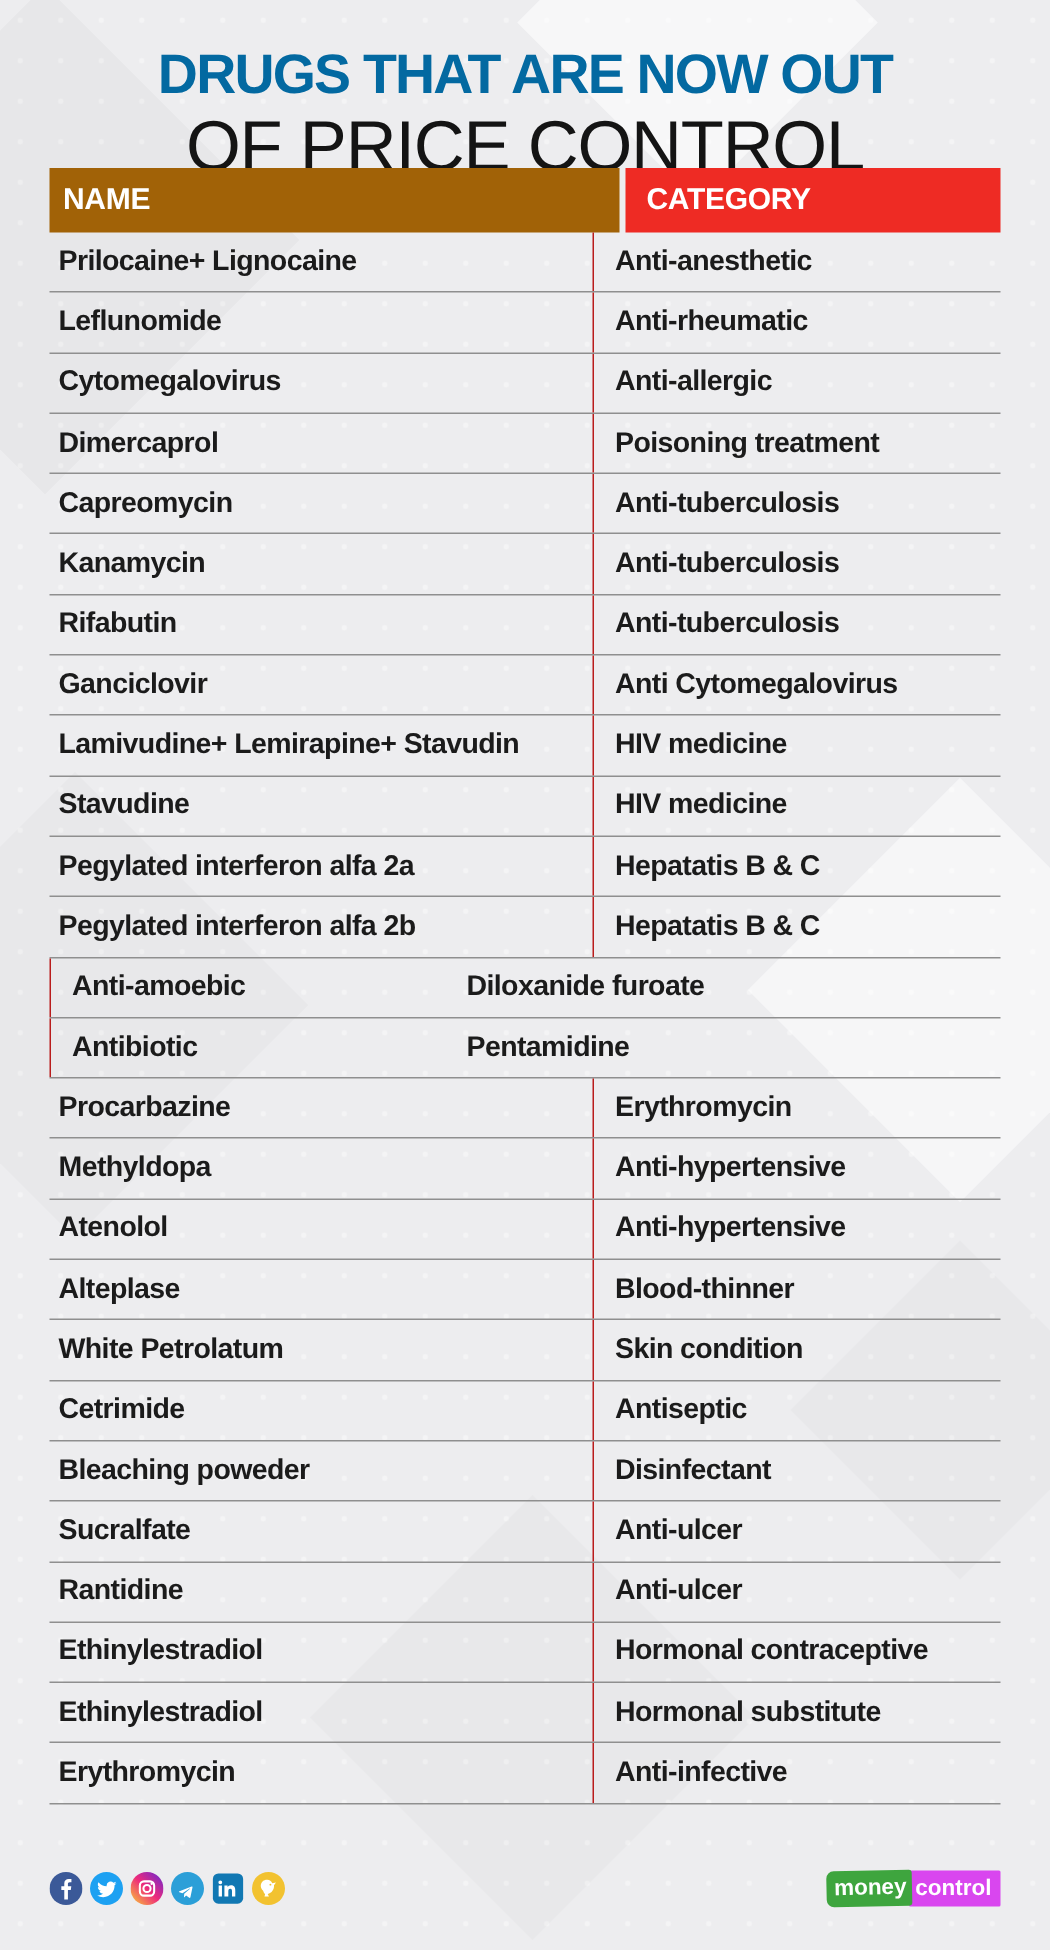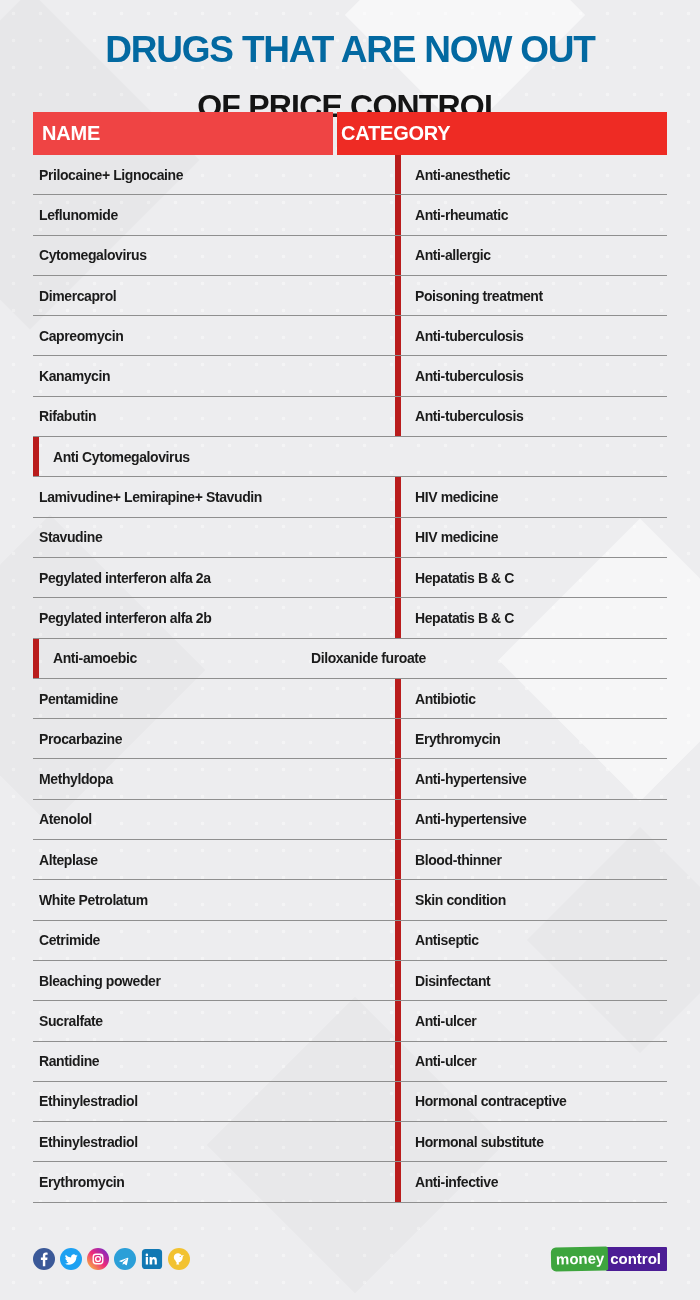--- a/index.html
+++ b/index.html
@@ -19,51 +19,51 @@
   .diamond { position:absolute; pointer-events:none; transform:rotate(45deg); }
   .d1 { left:-90px; top:40px;  width:240px; height:240px; background:rgba(0,0,0,0.025); }
   .d2 { left:380px; top:-70px; width:170px; height:170px; background:rgba(255,255,255,0.55); }
   .d3 { left:-60px; top:560px; width:220px; height:220px; background:rgba(0,0,0,0.02); }
   .d4 { left:540px; top:560px; width:200px; height:200px; background:rgba(255,255,255,0.5); }
   .d5 { left:250px; top:1040px; width:210px; height:210px; background:rgba(0,0,0,0.02); }
   .d6 { left:560px; top:860px;  width:160px; height:160px; background:rgba(0,0,0,0.02); }
   
   .title { position:absolute; top:31px; left:0; right:0; text-align:center; line-height:1.02; }
   .title .l1 { color:#0369a1; font-size:37px; font-weight:bold; letter-spacing:-1.2px; }
-  .title .l2 { color:#141414; font-size:32px; font-weight:bold; letter-spacing:-0.8px; margin-top:21px; }
+  .title .l2 { color:#141414; font-size:47px; font-weight:normal; letter-spacing:-0.8px; margin-top:4px; }
   
   .table { position:absolute; left:33px; top:112px; width:634px; }
   .thead { display:flex; height:43px; }
   .th {
     color:#fff; font-size:20px; font-weight:bold; letter-spacing:-0.2px;
     display:flex; align-items:center; padding-left:9px;
   }
-  .th-name { width:300px; background:#ef4444; }
+  .th-name { width:380px; background:#a16207; }
   .th-gap  { width:4px; }
-  .th-cat  { flex:1; background:#ee2b24; padding-left:4px; }
+  .th-cat  { flex:1; background:#ee2b24; padding-left:14px; }
   .tbody .row { display:flex; height:40.3px; border-bottom:1px solid #8f8f8f; }
   .cell {
     display:flex; align-items:center;
-    font-size:14px; font-weight:bold; letter-spacing:-0.4px; color:#1b1b1b;
+    font-size:19px; font-weight:bold; letter-spacing:-0.4px; color:#1b1b1b;
     white-space:nowrap; overflow:hidden;
   }
   .cell-name { width:362px; padding-left:6px; }
-  .cell-cat  { flex:1; border-left:6px solid #b91c1c; padding-left:14px; }
+  .cell-cat  { flex:1; border-left:1px solid #b91c1c; padding-left:14px; }
   
   .social { position:absolute; left:33px; top:1248px; display:flex; gap:5px; }
   .social .icon { width:22px; height:22px; display:block; cursor:pointer; }
   .mc-logo {
     position:absolute; right:33px; top:1247px; display:flex; align-items:stretch;
     font-size:15px; font-weight:bold; color:#fff; cursor:pointer;
   }
   .mc-green {
     background:#3ea53e; padding:3px 4px 4px 5px; border-radius:5px 2px 2px 5px;
     transform:rotate(-1.2deg); position:relative; z-index:1;
   }
-  .mc-blue  { background:#4c1d95; padding:3px 6px 4px 4px; margin-left:-2px; border-radius:1px; }
+  .mc-blue  { background:#d946ef; padding:3px 6px 4px 4px; margin-left:-2px; border-radius:1px; }
 </style>
 </head>
 <body>
 
 <div class="page">
 
   <div class="dots"></div>
   <div class="diamond d1"></div>
   <div class="diamond d2"></div>
   <div class="diamond d3"></div>
@@ -113,20 +113,21 @@
           <div class="cell cell-name">Kanamycin</div>
           <div class="cell cell-cat">Anti-tuberculosis</div>
         </div>
 
         <div class="row">
           <div class="cell cell-name">Rifabutin</div>
           <div class="cell cell-cat">Anti-tuberculosis</div>
         </div>
 
         <div class="row">
+          <div class="cell cell-name">Ganciclovir</div>
           <div class="cell cell-cat">Anti Cytomegalovirus</div>
         </div>
 
         <div class="row">
           <div class="cell cell-name">Lamivudine+ Lemirapine+ Stavudin</div>
           <div class="cell cell-cat">HIV medicine</div>
         </div>
 
         <div class="row">
           <div class="cell cell-name">Stavudine</div>
@@ -142,22 +143,22 @@
           <div class="cell cell-name">Pegylated interferon alfa 2b</div>
           <div class="cell cell-cat">Hepatatis B &amp; C</div>
         </div>
 
         <div class="row">
           <div class="cell cell-cat">Anti-amoebic</div>
           <div class="cell cell-name">Diloxanide furoate</div>
         </div>
 
         <div class="row">
+          <div class="cell cell-cat">Antibiotic</div>
           <div class="cell cell-name">Pentamidine</div>
-          <div class="cell cell-cat">Antibiotic</div>
         </div>
 
         <div class="row">
           <div class="cell cell-name">Procarbazine</div>
           <div class="cell cell-cat">Erythromycin</div>
         </div>
 
         <div class="row">
           <div class="cell cell-name">Methyldopa</div>
           <div class="cell cell-cat">Anti-hypertensive</div>

